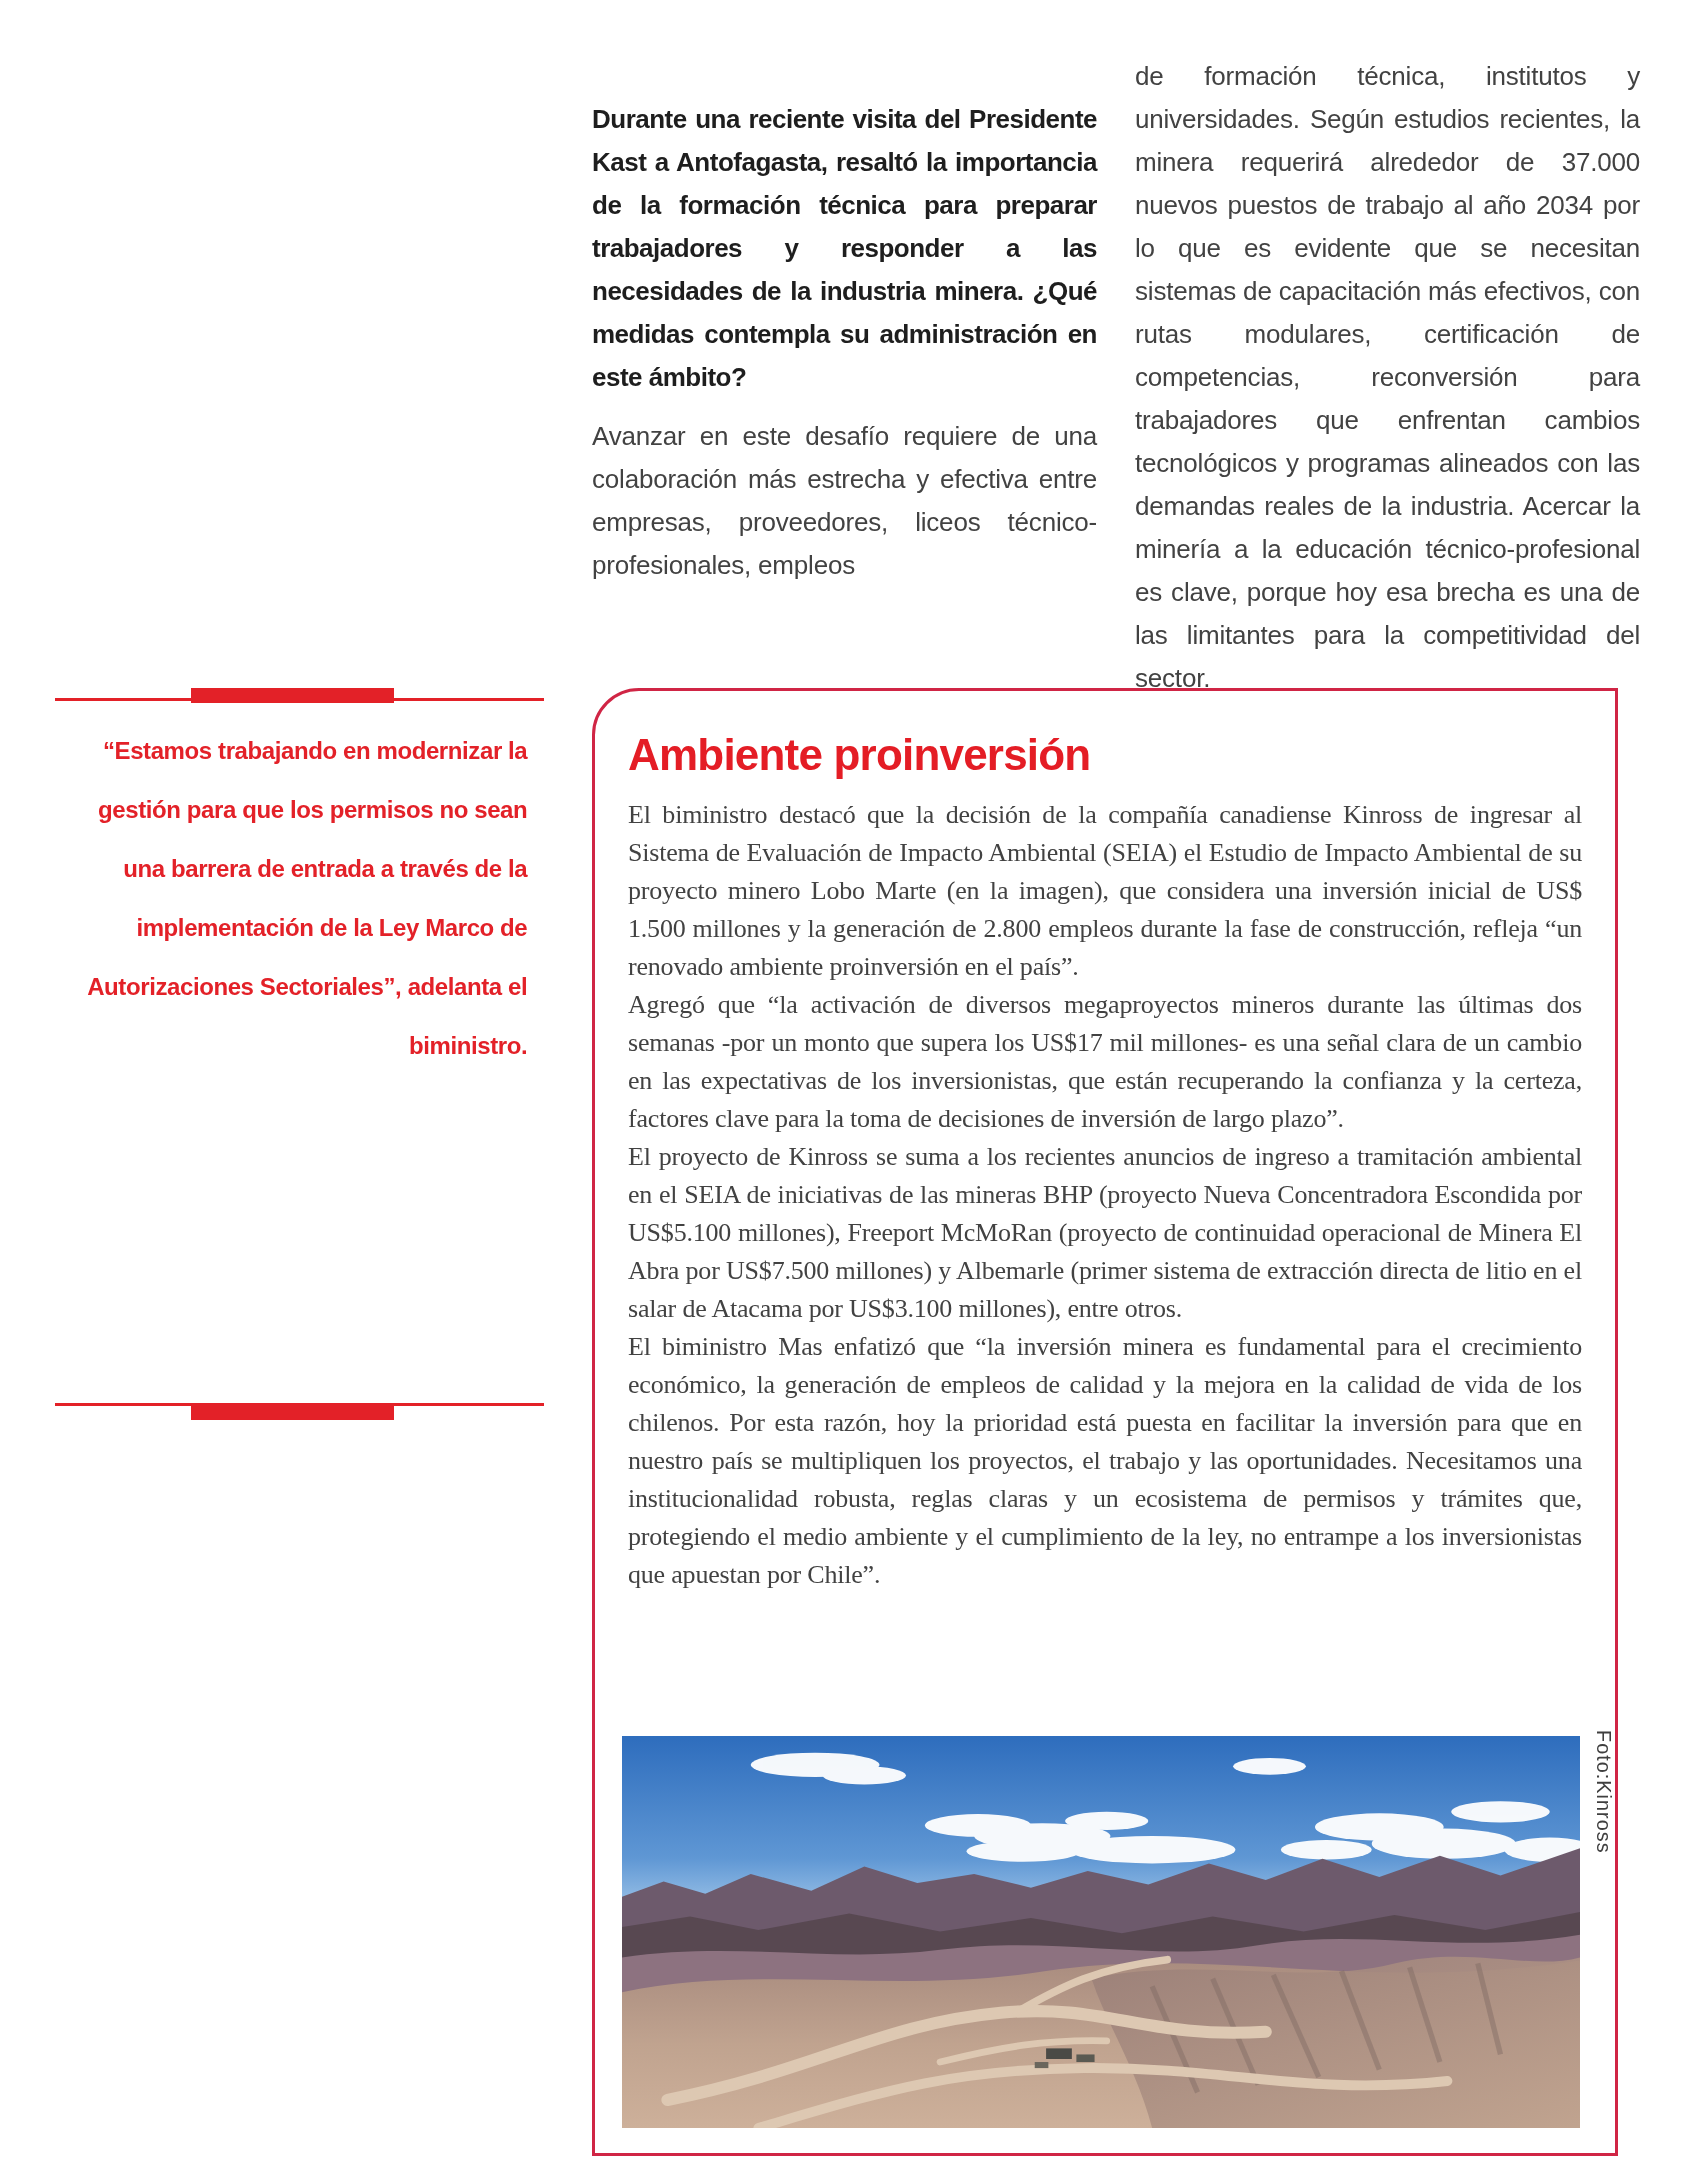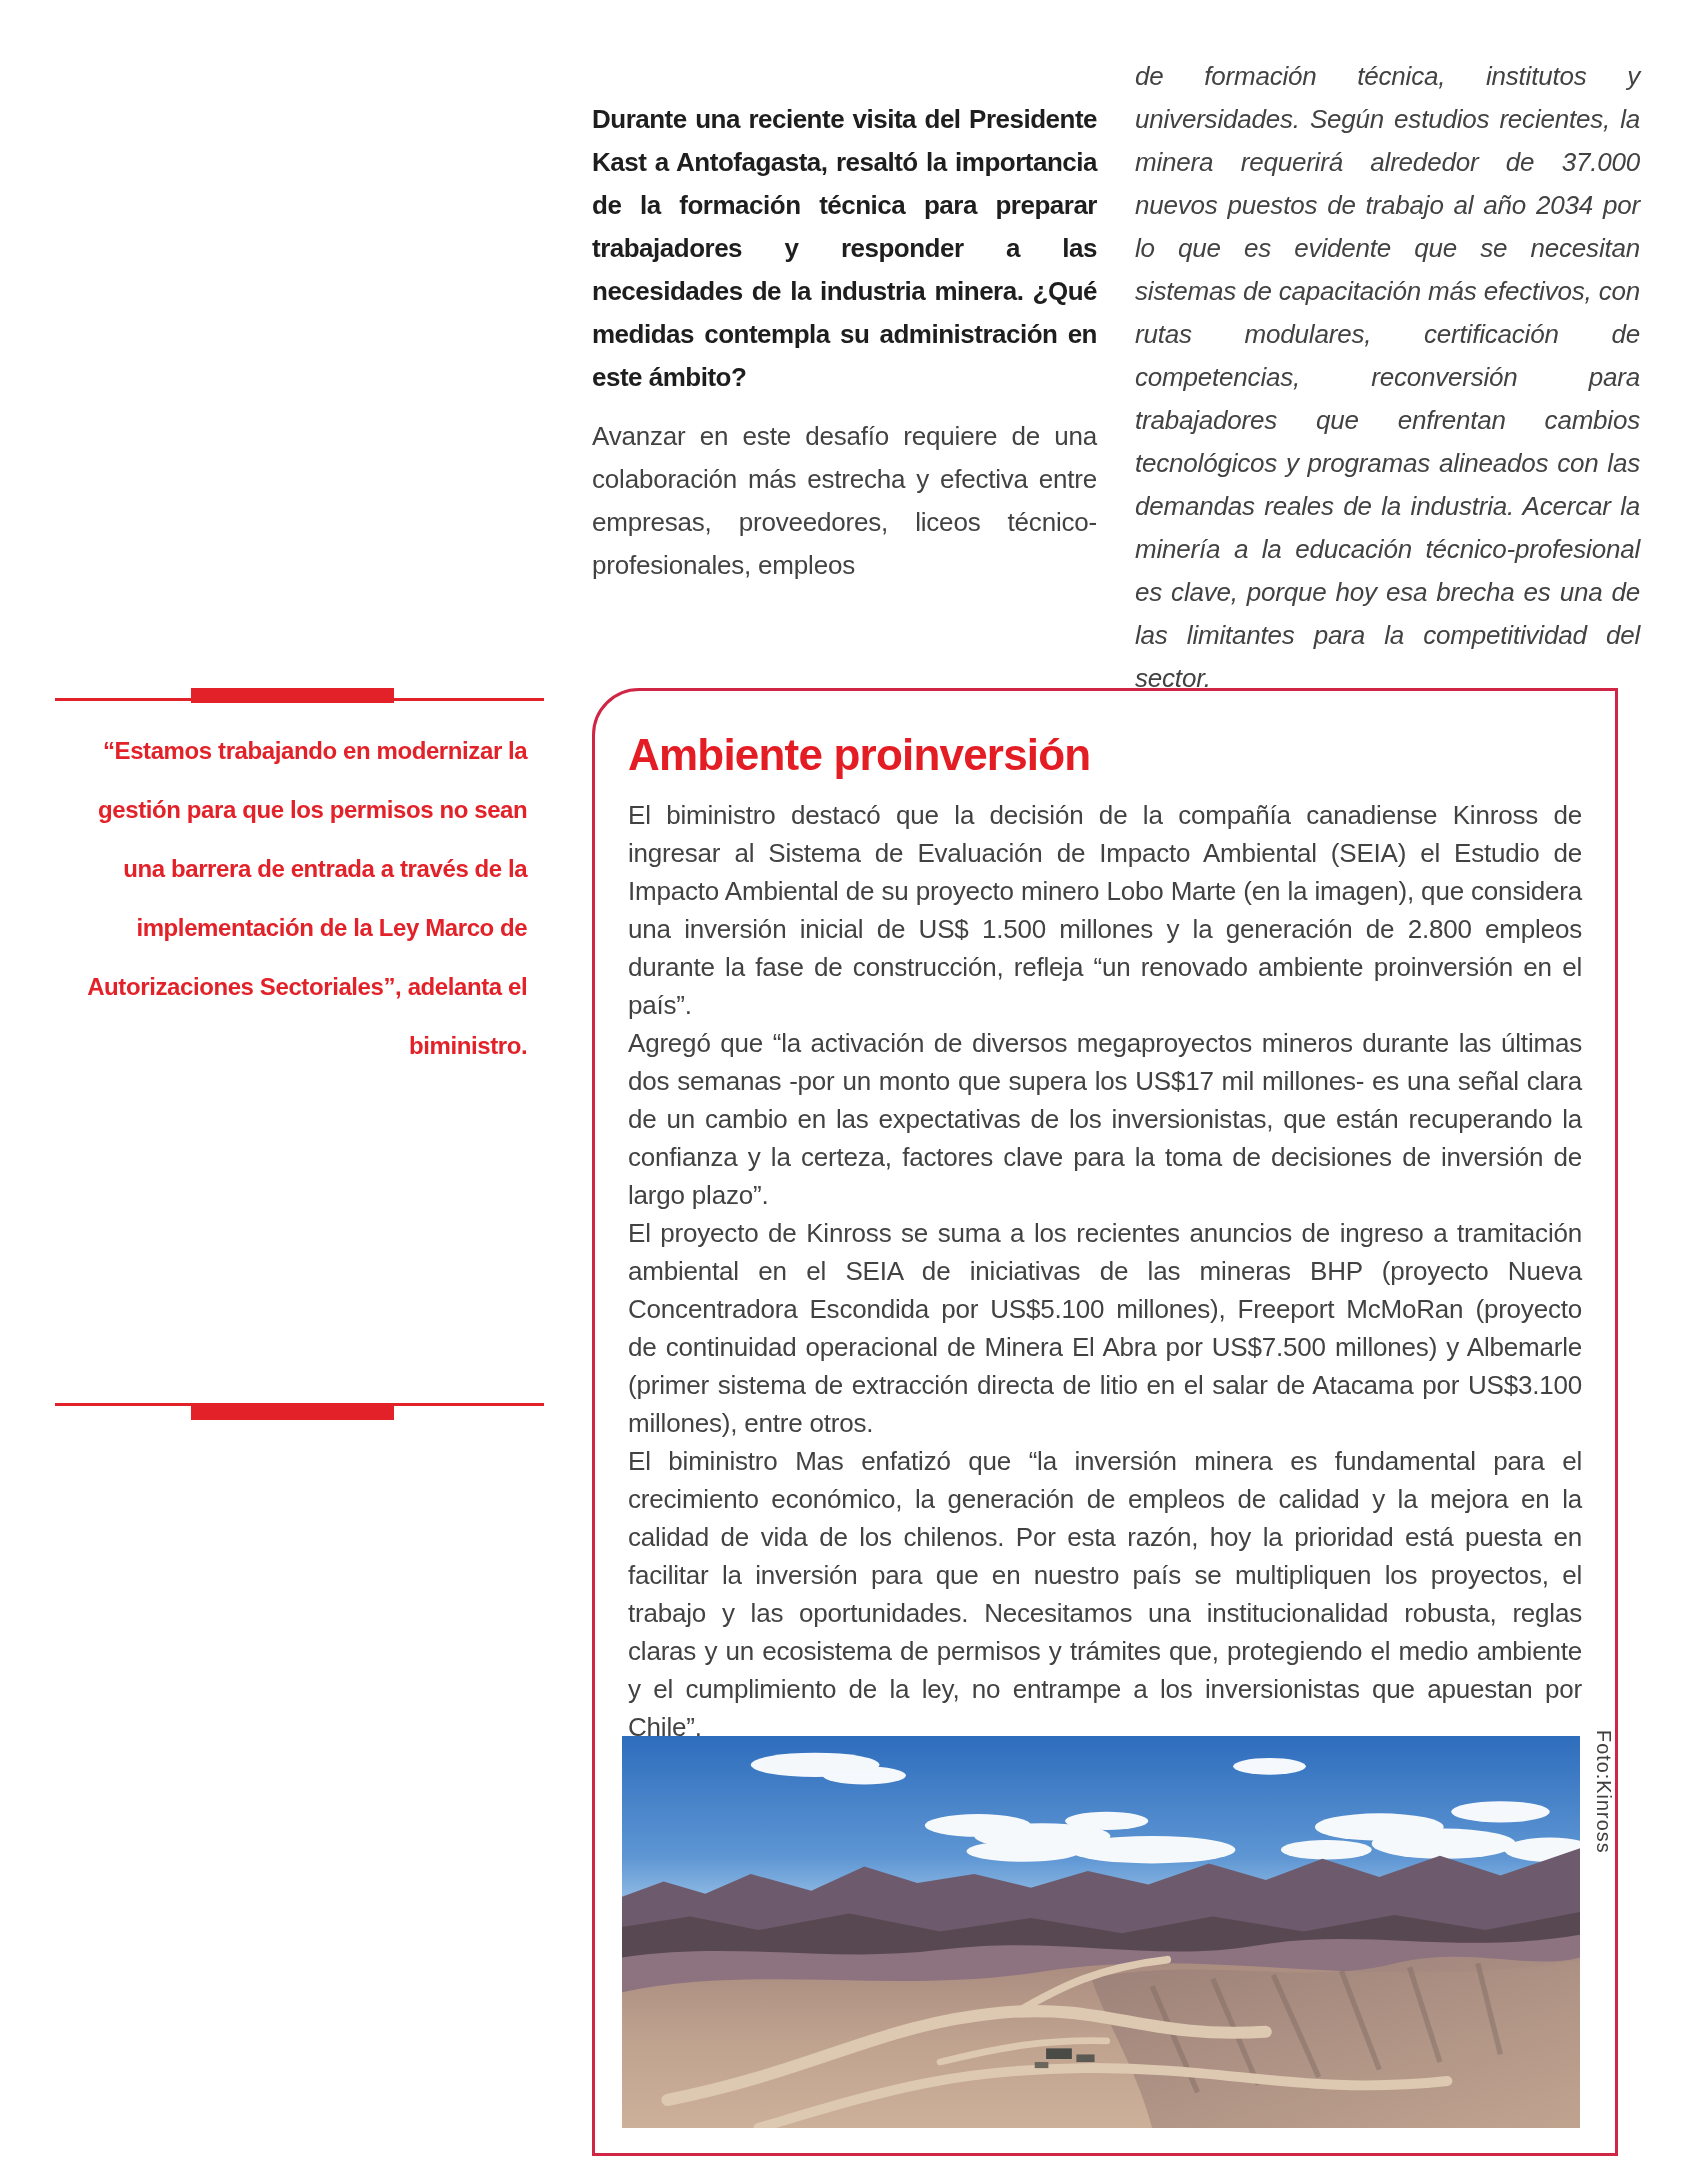--- a/index.html
+++ b/index.html
@@ -6,21 +6,21 @@
   body{
     width:1703px;height:2183px;position:relative;background:#ffffff;
     font-family:"Liberation Sans","DejaVu Sans",sans-serif;
     -webkit-font-smoothing:antialiased;
   }
   .page{position:absolute;inset:0;}
 
   
   .col{position:absolute;top:55px;width:505px;}
   .col1{left:592px;}
-  .col2{left:1135px;font-style:italic;}
+  .col2{left:1135px;}
   .body-text{
     margin:0;font-size:26px;line-height:43px;color:#424242;
     text-align:justify;letter-spacing:-0.2px;
   }
   .body-text + .body-text{margin-top:16px;}
   .gap-before{margin-top:43px;}
   .bold-q{font-weight:700;color:#1e1e1e;letter-spacing:-0.5px;}
 
   
   .pullquote{position:absolute;left:55px;top:686px;width:489px;height:739px;}
@@ -42,21 +42,21 @@
     box-sizing:border-box;border:3px solid #d02545;
     border-top-left-radius:47px;background:#ffffff;
   }
   .infobox-inner{padding:15px 33px 0 33px;}
   .infobox-title{
     margin:23px 0 15px 0;font-size:44px;line-height:52px;
     font-weight:700;color:#e41d25;letter-spacing:-0.8px;
   }
   .box-text{
     margin:0;font-size:26px;line-height:38px;color:#424242;
-    text-align:justify;letter-spacing:-0.2px;
+    text-align:justify;letter-spacing:-0.2px;font-family:Liberation Serif, serif;
   }
 
   
   .photo{
     position:absolute;left:27px;top:1045px;width:958px;height:392px;
     overflow:hidden;background:#b79a89;
   }
   .photo svg{display:block;width:100%;height:100%;}
   .photo-credit{
     position:absolute;left:997px;top:1039px;height:273px;

